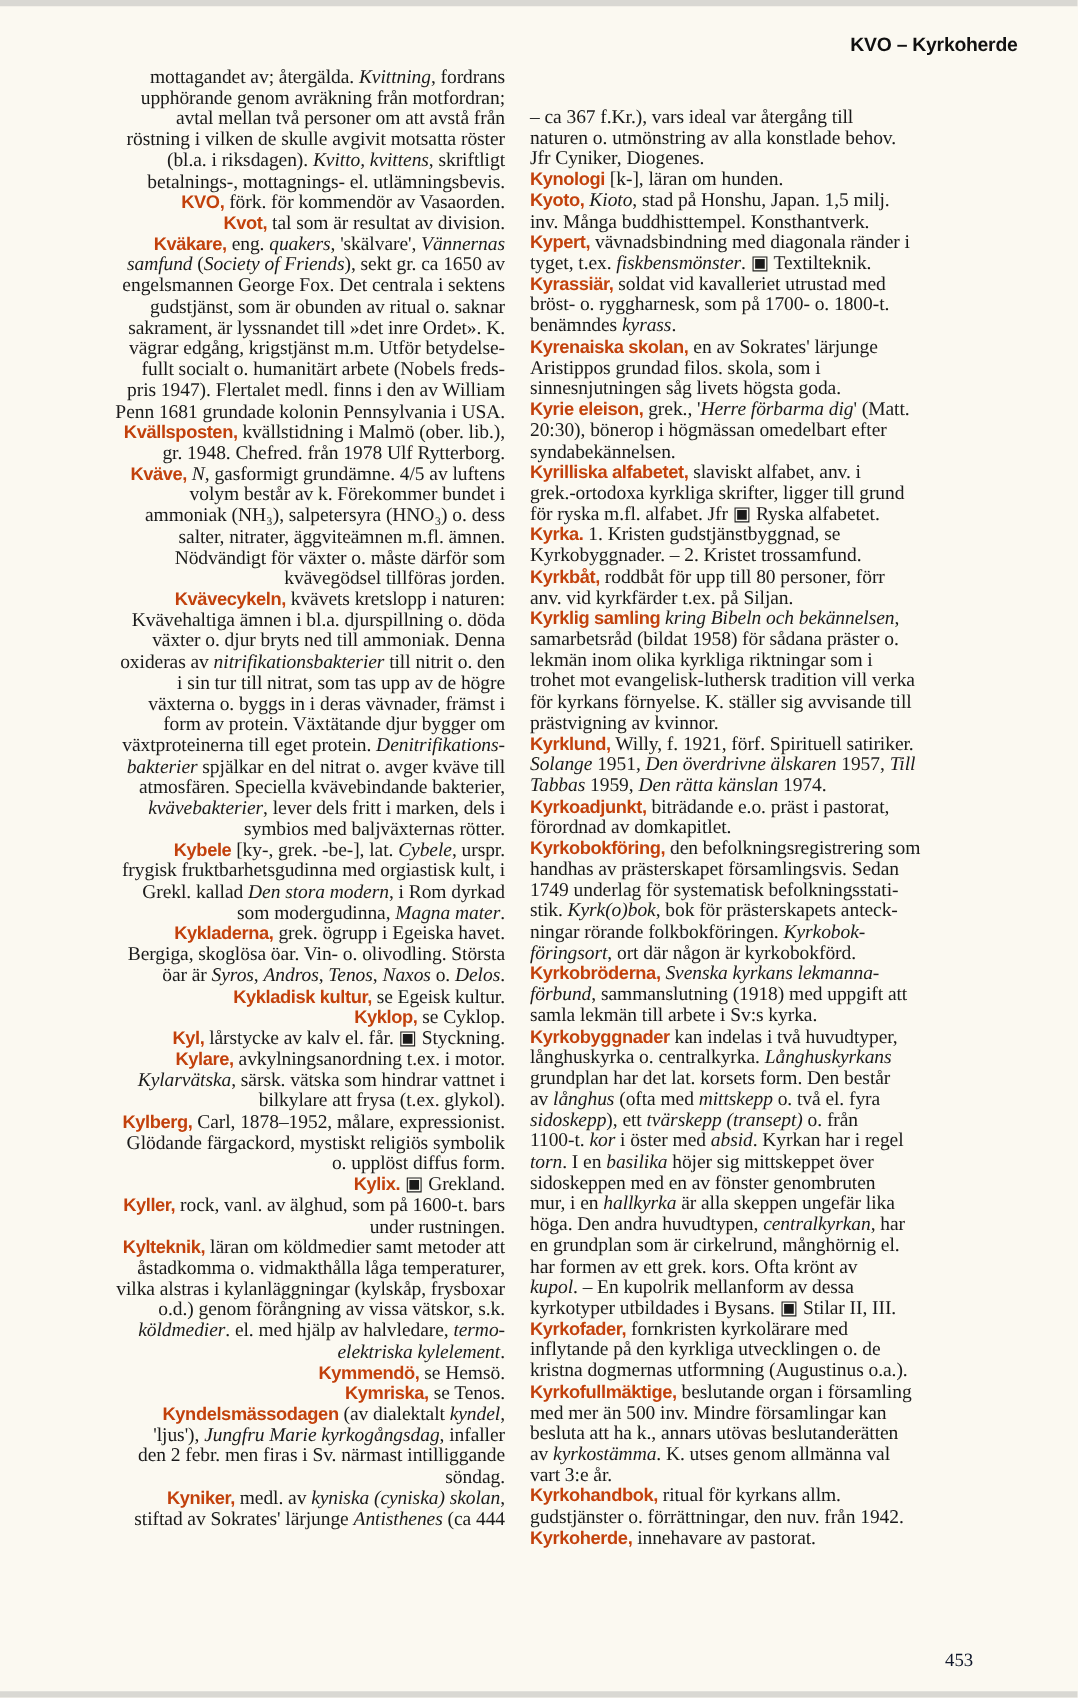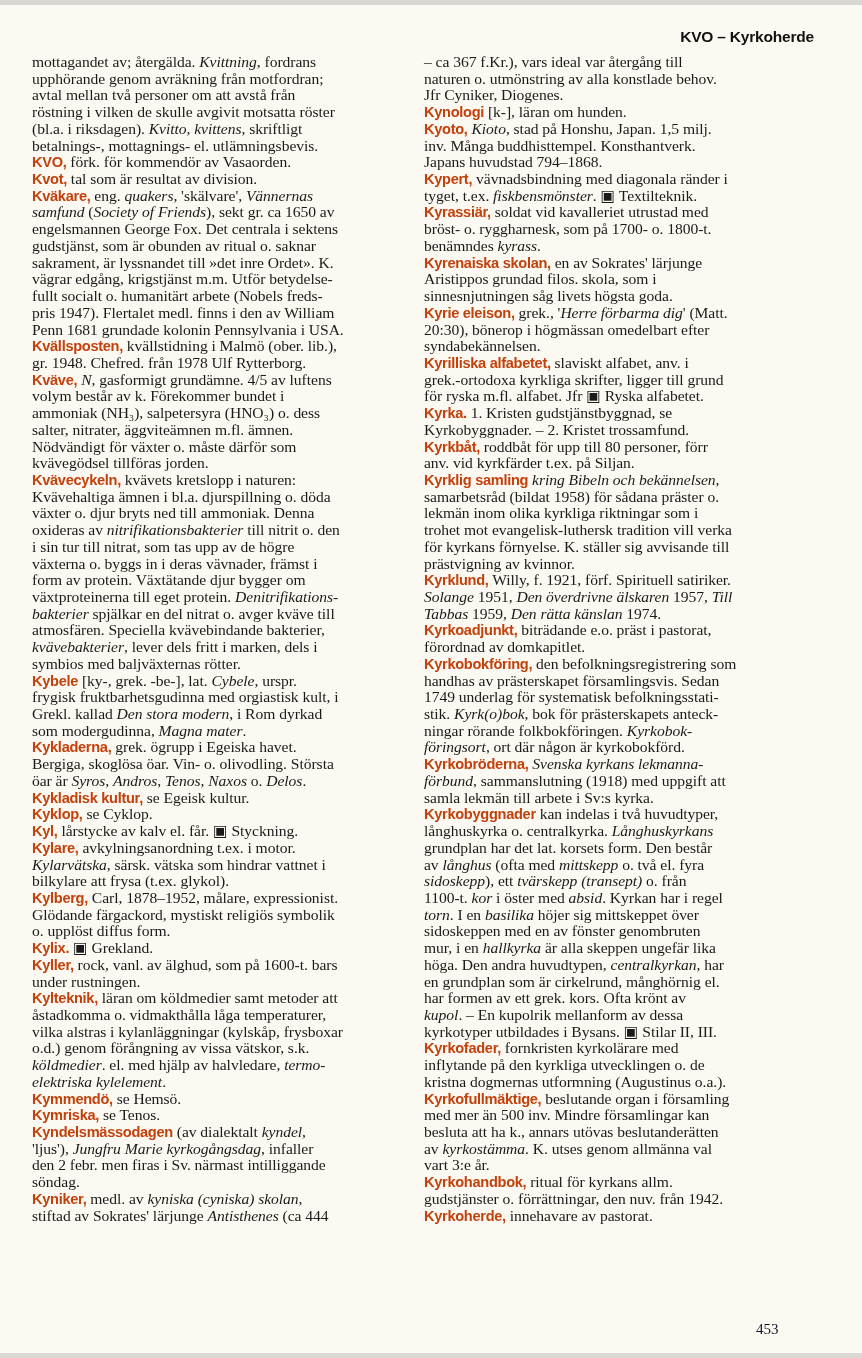--- a/index.html
+++ b/index.html
@@ -16,22 +16,22 @@
     position: absolute; top: 28px; right: 48px;
     font-family: "Liberation Sans", "DejaVu Sans", sans-serif;
     font-weight: bold; font-size: 15.5px; letter-spacing: -0.2px;
     color: #111;
   }
   .col {
     position: absolute; top: 54px;
     font-size: 15.6px; line-height: 16.72px;
     letter-spacing: -0.05px;
   }
-  .col.left { left: 32px; width: 372px; }
-  .col.right { left: 424px; width: 378px; }
+  .col.left { left: 32px; width: 372px; text-align: right; }
+  .col.right { left: 424px; width: 378px; margin-top: 32px; }
   .seg-b {
     font-family: "Liberation Sans", "DejaVu Sans", sans-serif;
     font-weight: bold; font-size: 14.6px; letter-spacing: -0.3px; color: #c2410c;
   }
   .seg-i { font-style: italic; }
   .seg-n { }
   .line { display: block; white-space: nowrap; }
   .page-number {
     position: absolute; left: 756px; top: 1321px;
     font-size: 15px; color: #0f172a;
@@ -116,21 +116,20 @@
     <span class="line"><span class="seg-b">Kyniker,</span><span class="seg-n"> medl. av </span><span class="seg-i">kyniska (cyniska) skolan</span><span class="seg-n">,</span></span>
     <span class="line"><span class="seg-n">stiftad av Sokrates' lärjunge </span><span class="seg-i">Antisthenes</span><span class="seg-n"> (ca 444</span></span>
   </div>
 <div class="col right">
     <span class="line"><span class="seg-n">– ca 367 f.Kr.), vars ideal var återgång till</span></span>
     <span class="line"><span class="seg-n">naturen o. utmönstring av alla konstlade behov.</span></span>
     <span class="line"><span class="seg-n">Jfr Cyniker, Diogenes.</span></span>
     <span class="line"><span class="seg-b">Kynologi</span><span class="seg-n"> [k-], läran om hunden.</span></span>
     <span class="line"><span class="seg-b">Kyoto,</span><span class="seg-n"> </span><span class="seg-i">Kioto</span><span class="seg-n">, stad på Honshu, Japan. 1,5 milj.</span></span>
     <span class="line"><span class="seg-n">inv. Många buddhisttempel. Konsthantverk.</span></span>
-    <span class="line"><span class="seg-n">Japans huvudstad 794–1868.</span></span>
     <span class="line"><span class="seg-b">Kypert,</span><span class="seg-n"> vävnadsbindning med diagonala ränder i</span></span>
     <span class="line"><span class="seg-n">tyget, t.ex. </span><span class="seg-i">fiskbensmönster</span><span class="seg-n">. ▣ Textilteknik.</span></span>
     <span class="line"><span class="seg-b">Kyrassiär,</span><span class="seg-n"> soldat vid kavalleriet utrustad med</span></span>
     <span class="line"><span class="seg-n">bröst- o. ryggharnesk, som på 1700- o. 1800-t.</span></span>
     <span class="line"><span class="seg-n">benämndes </span><span class="seg-i">kyrass</span><span class="seg-n">.</span></span>
     <span class="line"><span class="seg-b">Kyrenaiska skolan,</span><span class="seg-n"> en av Sokrates' lärjunge</span></span>
     <span class="line"><span class="seg-n">Aristippos grundad filos. skola, som i</span></span>
     <span class="line"><span class="seg-n">sinnesnjutningen såg livets högsta goda.</span></span>
     <span class="line"><span class="seg-b">Kyrie eleison,</span><span class="seg-n"> grek., '</span><span class="seg-i">Herre förbarma dig</span><span class="seg-n">' (Matt.</span></span>
     <span class="line"><span class="seg-n">20:30), bönerop i högmässan omedelbart efter</span></span>

